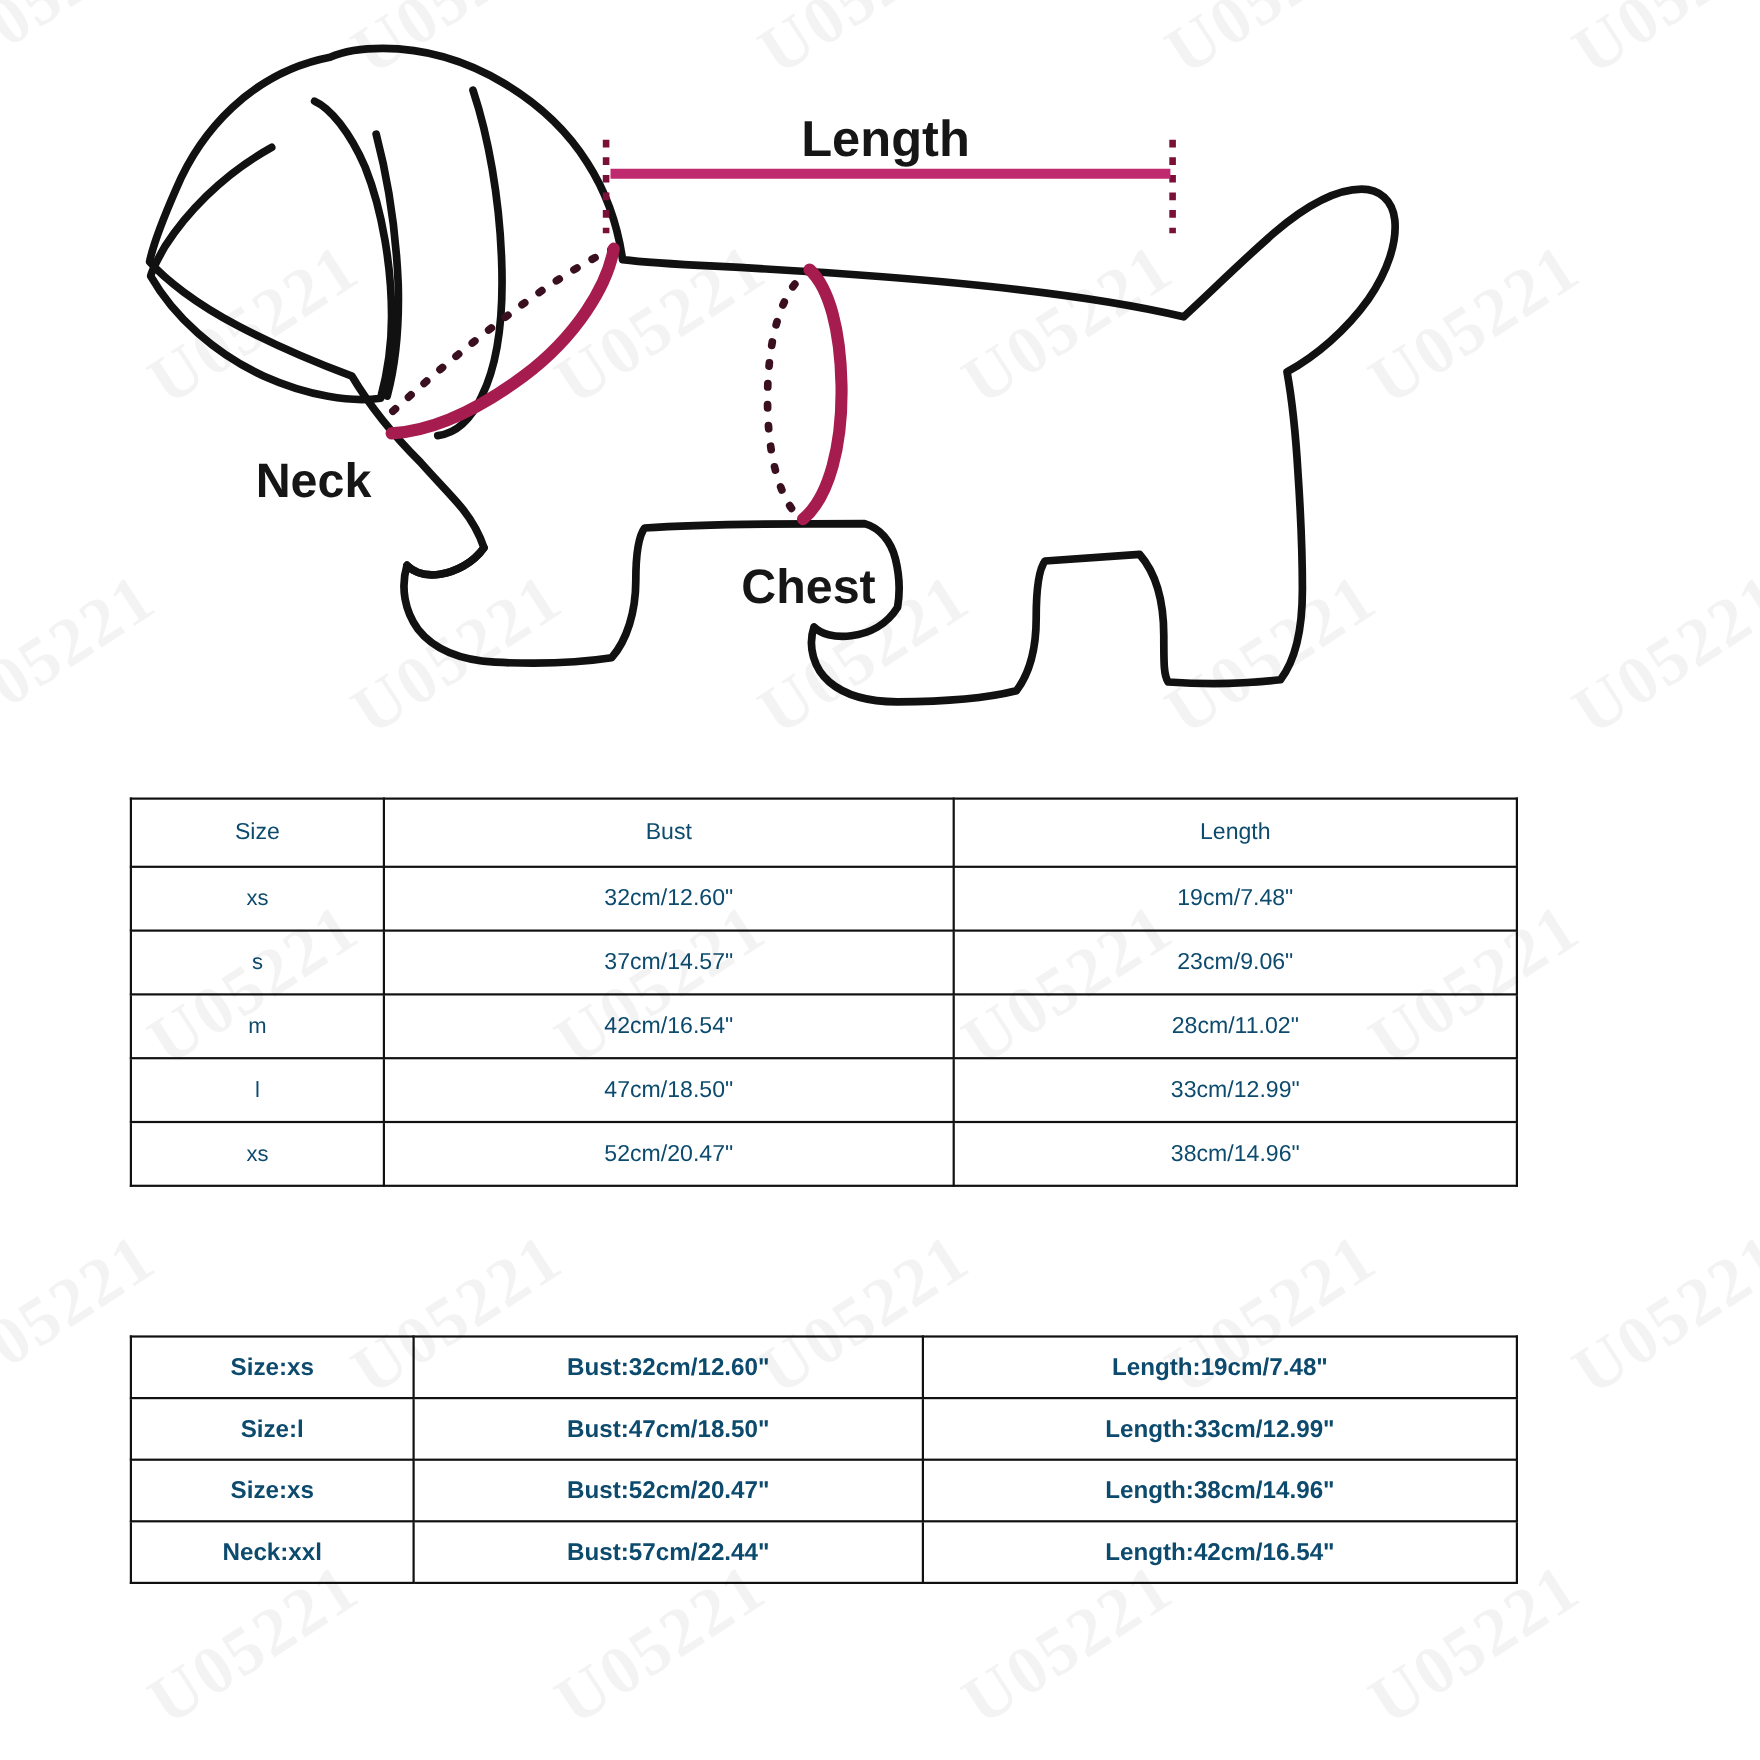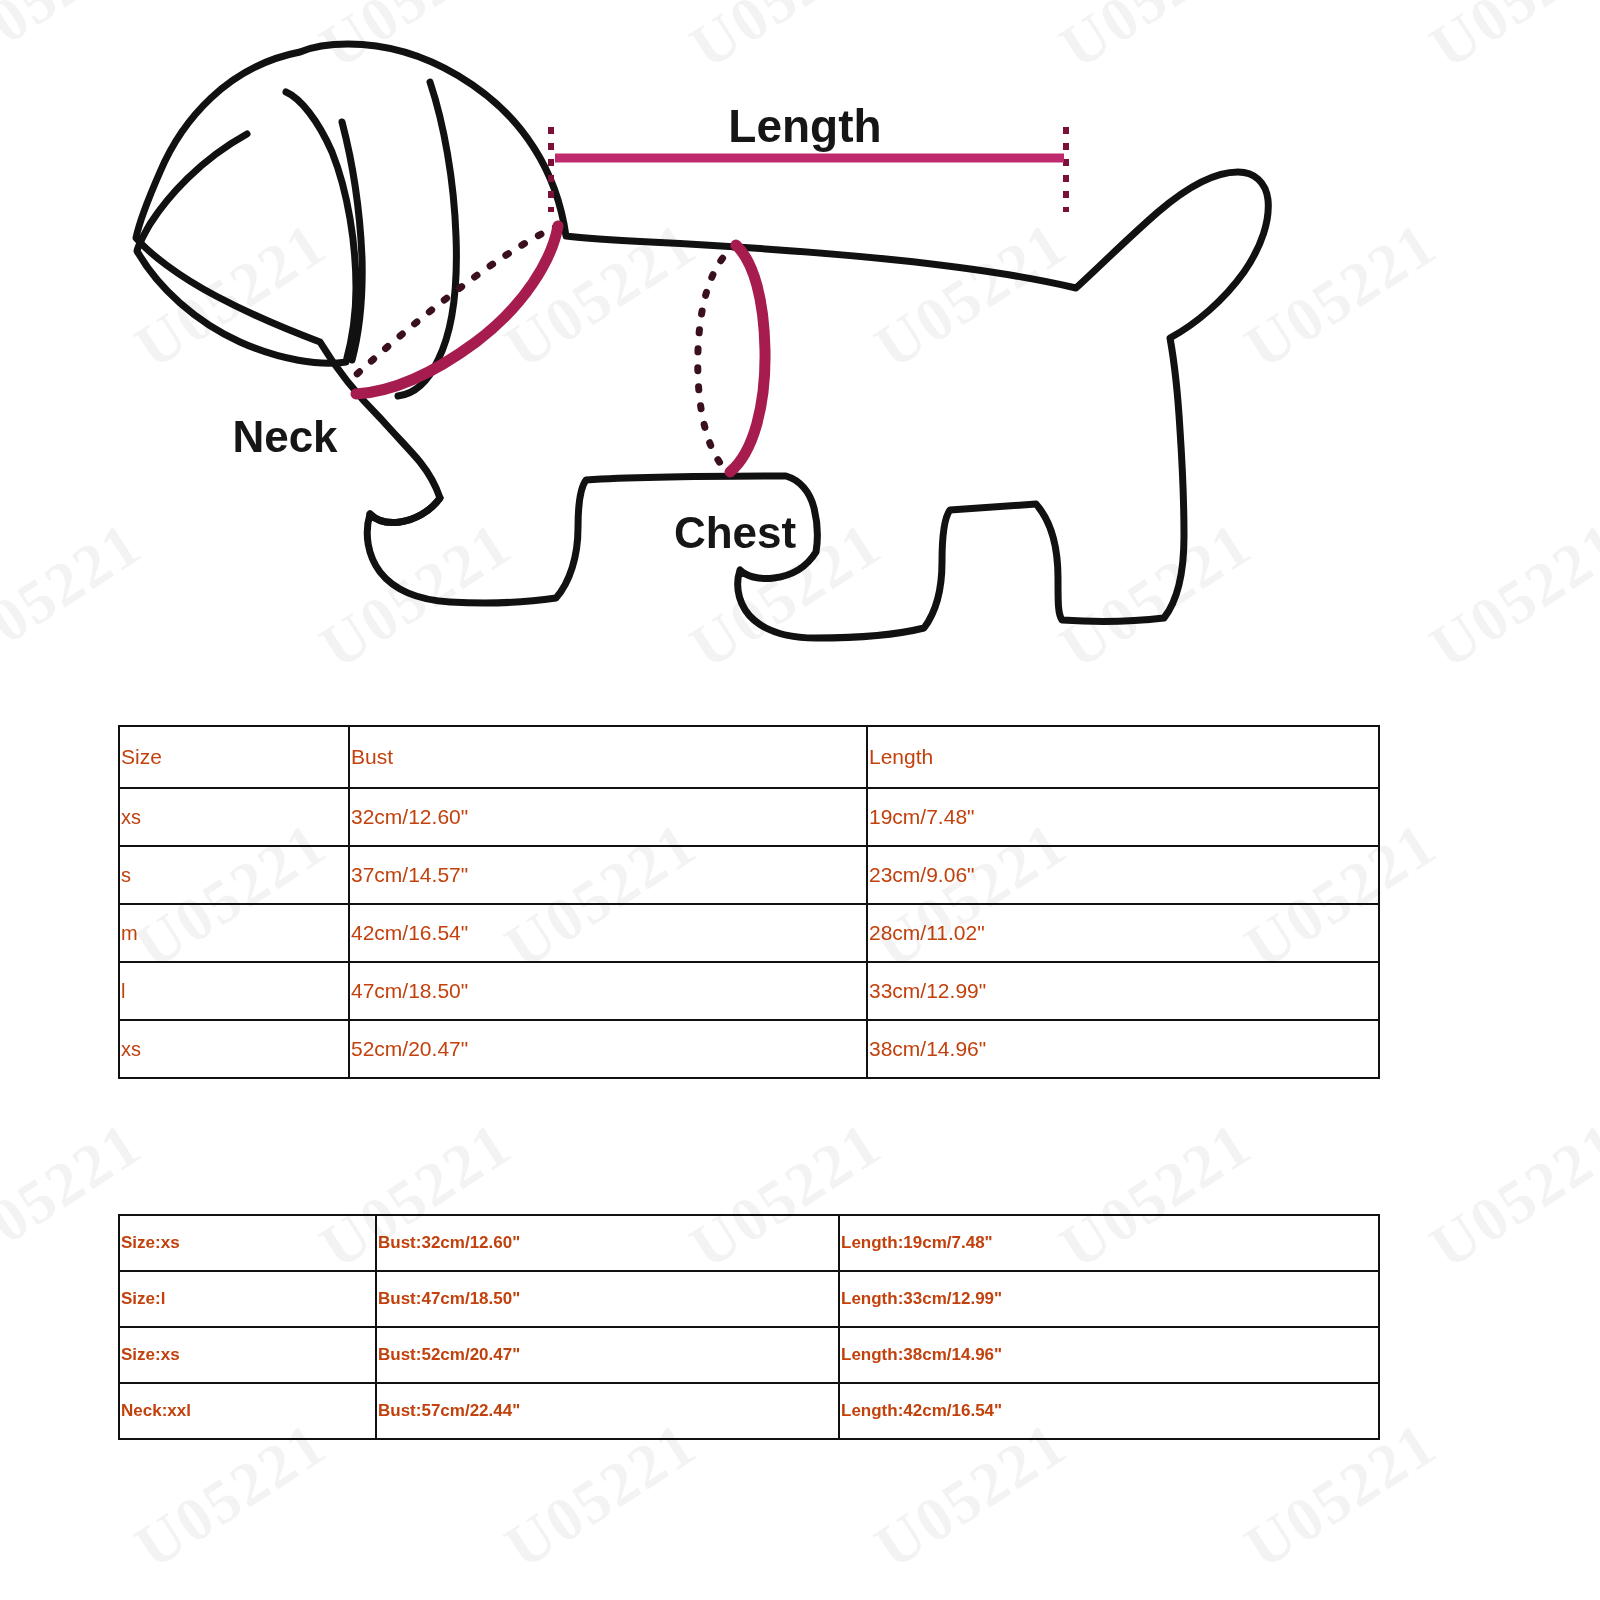--- a/index.html
+++ b/index.html
@@ -50,23 +50,23 @@
   
   .sizetable {
     position: absolute;
     border-collapse: collapse;
     table-layout: fixed;
     z-index: 3;
     background: transparent;
   }
   .sizetable td, .sizetable th {
     border: 2px solid #111111;
-    text-align: left;
+    text-align: center;
     vertical-align: middle;
-    color: #c2410c;
+    color: #0c4a6e;
     background: transparent;
   }
 
   
   #table-one {
     left: 118px;
     top: 725px;
     width: 1260px;
   }
   #table-one col.c-size   { width: 230px; }
@@ -85,21 +85,21 @@
   #table-two {
     left: 118px;
     top: 1214px;
     width: 1260px;
   }
   #table-two col.c-size   { width: 257px; }
   #table-two col.c-bust   { width: 463px; }
   #table-two col.c-length { width: 540px; }
   #table-two td {
     height: 52px;
-    font-size: 17px;
+    font-size: 22px;
     font-weight: 700;
     font-family: "Liberation Sans", sans-serif;
   }
 
   .lbl-diagram {
     font-family: "Liberation Sans", sans-serif;
     font-weight: 700;
     fill: #161616;
   }
 </style>

